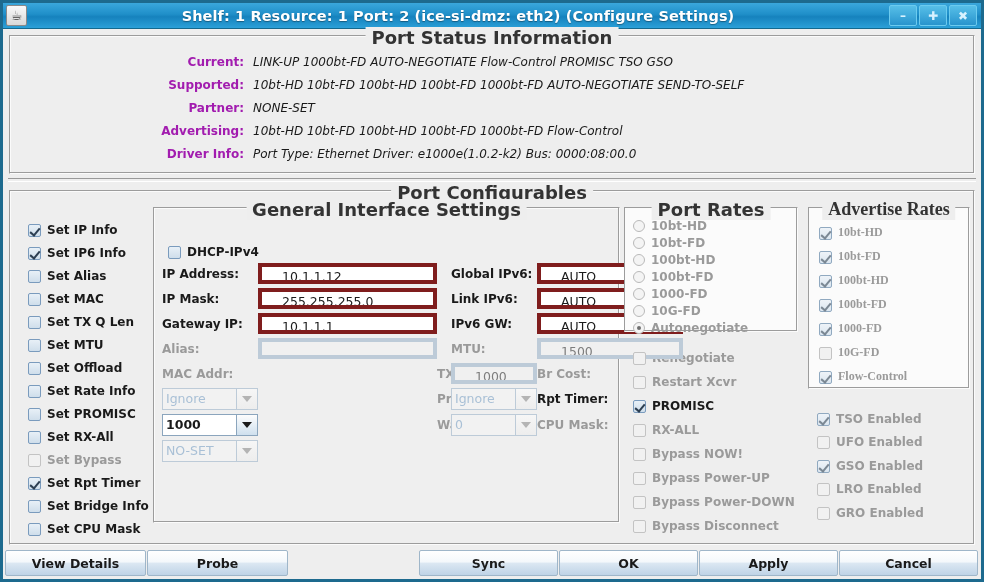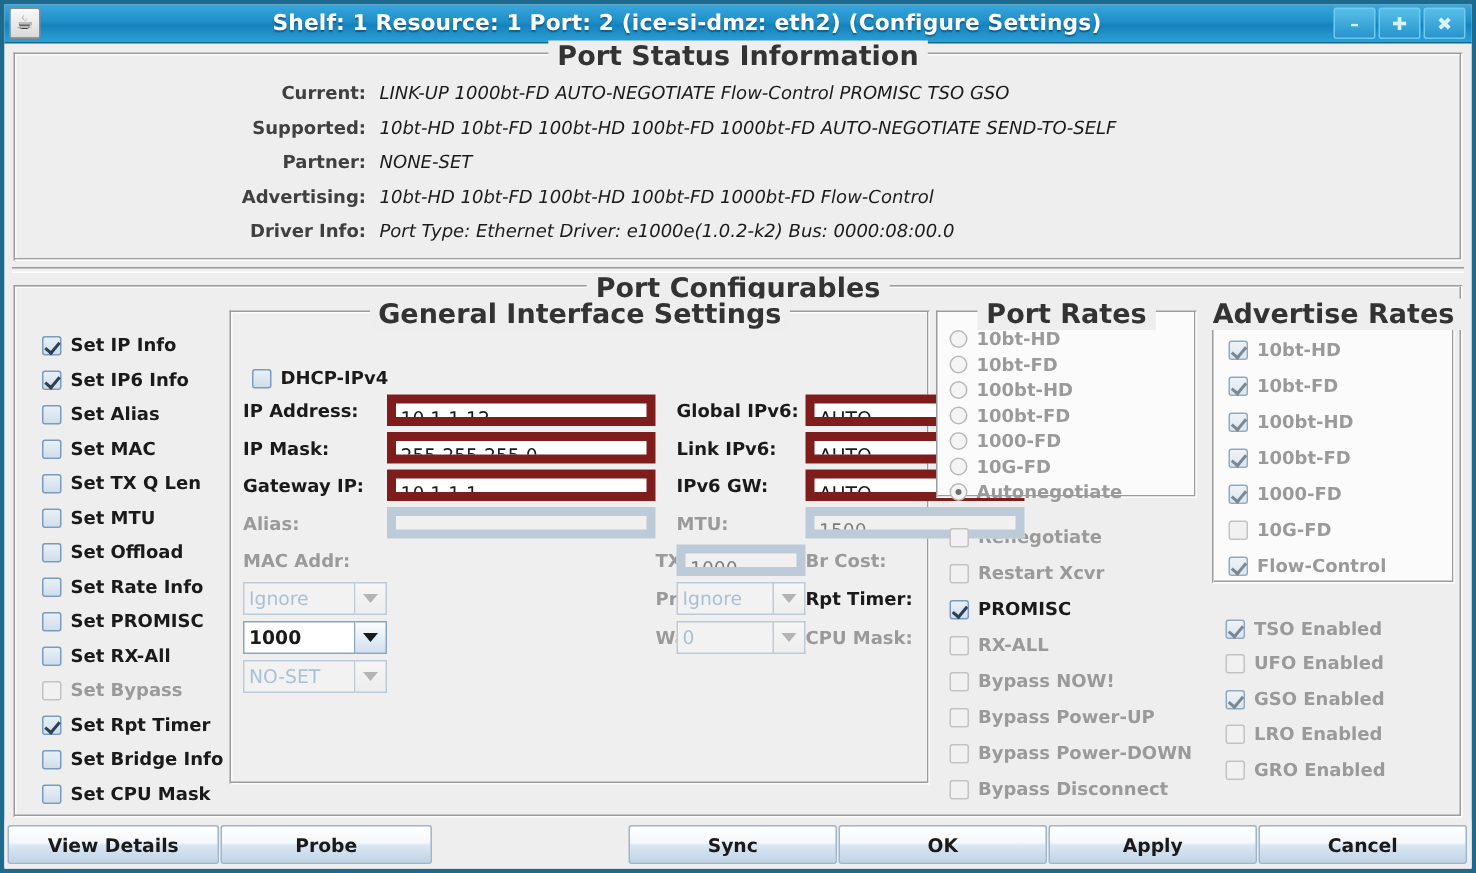--- a/index.html
+++ b/index.html
@@ -65,21 +65,21 @@
     background:#eeeeee;padding:0 6px;
     font-weight:bold;font-size:18px;color:#333;white-space:nowrap;
   }
   
   .status-wrap{padding:6px 6px 0 6px;}
   .status-panel{height:139px;box-sizing:border-box;position:relative;}
   .status-rows{padding:19px 0 0 0;}
   .srow{display:flex;align-items:baseline;height:23px;}
   .srow .lbl{
     width:243px;text-align:right;font-weight:bold;
-    font-size:12px;color:#404040;padding-right:9px;box-sizing:border-box;
+    font-size:12px;color:#a21caf;padding-right:9px;box-sizing:border-box;
   }
   .srow .val{font-size:12px;color:#1a1a1a;white-space:nowrap;font-style:italic;}
   .hsep{height:2px;margin:4px 5px 0 5px;
         border-top:1px solid #999;border-bottom:1px solid #fff;}
   
   .conf-wrap{flex:1;padding:8px 6px 2px 6px;min-height:0;}
   .conf-panel{height:100%;box-sizing:border-box;position:relative;}
   .conf-inner{display:flex;padding:16px 4px 0 4px;height:100%;box-sizing:border-box;}
   
   .colA{width:133px;flex:0 0 133px;padding-left:14px;box-sizing:border-box;padding-top:7px;}
@@ -117,24 +117,24 @@
   .gis-grid{
     padding:47px 0 0 8px;box-sizing:border-box;
     display:grid;
     grid-template-columns:96px 179px 14px 86px 146px;
     row-gap:4px;align-items:center;
   }
   .flabel{font-weight:bold;font-size:12px;color:#1a1a1a;white-space:nowrap;}
   .flabel.dis{color:#9a9a9a;font-weight:bold;}
   .fin{
     height:21px;box-sizing:border-box;
-    border:6px solid #7f1d1d;background:#ffffff;
+    border:4px solid #7f1d1d;background:#ffffff;
     font-family:"DejaVu Sans","Liberation Sans",sans-serif;
     font-size:12.5px;color:#1a1a1a;
-    padding:0 3px;line-height:19px;
+    padding:0 20px;line-height:19px;
     overflow:hidden;white-space:nowrap;
   }
   .fin.dis{background:#f0f0f0;border-color:#bdcbd8;color:#7d7d7d;}
   .fcombo{display:flex;height:22px;}
   .fcombo .cin{
     flex:1;box-sizing:border-box;height:22px;
     border:1px solid #8ba5bd;background:#ffffff;
     font-size:12.5px;color:#1a1a1a;padding:0 3px;line-height:20px;
     font-weight:bold;overflow:hidden;white-space:nowrap;
   }
@@ -453,21 +453,21 @@
                   </div>
                 <div class="cb dis">
                     <span class="box"></span>
                     <span class="txt">Bypass Disconnect</span>
                   </div>
               </div>
             </div>
 
             <div class="colD">
               <div class="tpanel adv-panel">
-                <div class="tp-frame" style="height:100%;">
+                <div class="tp-frame" style="height:100%;font-family:Liberation Serif, serif;">
                   <div class="tp-title">Advertise Rates</div>
                   <div class="adv-inner">
                     <div class="cb dis on">
                         <span class="box"></span>
                         <span class="txt">10bt-HD</span>
                       </div>
                     <div class="cb dis on">
                         <span class="box"></span>
                         <span class="txt">10bt-FD</span>
                       </div>

